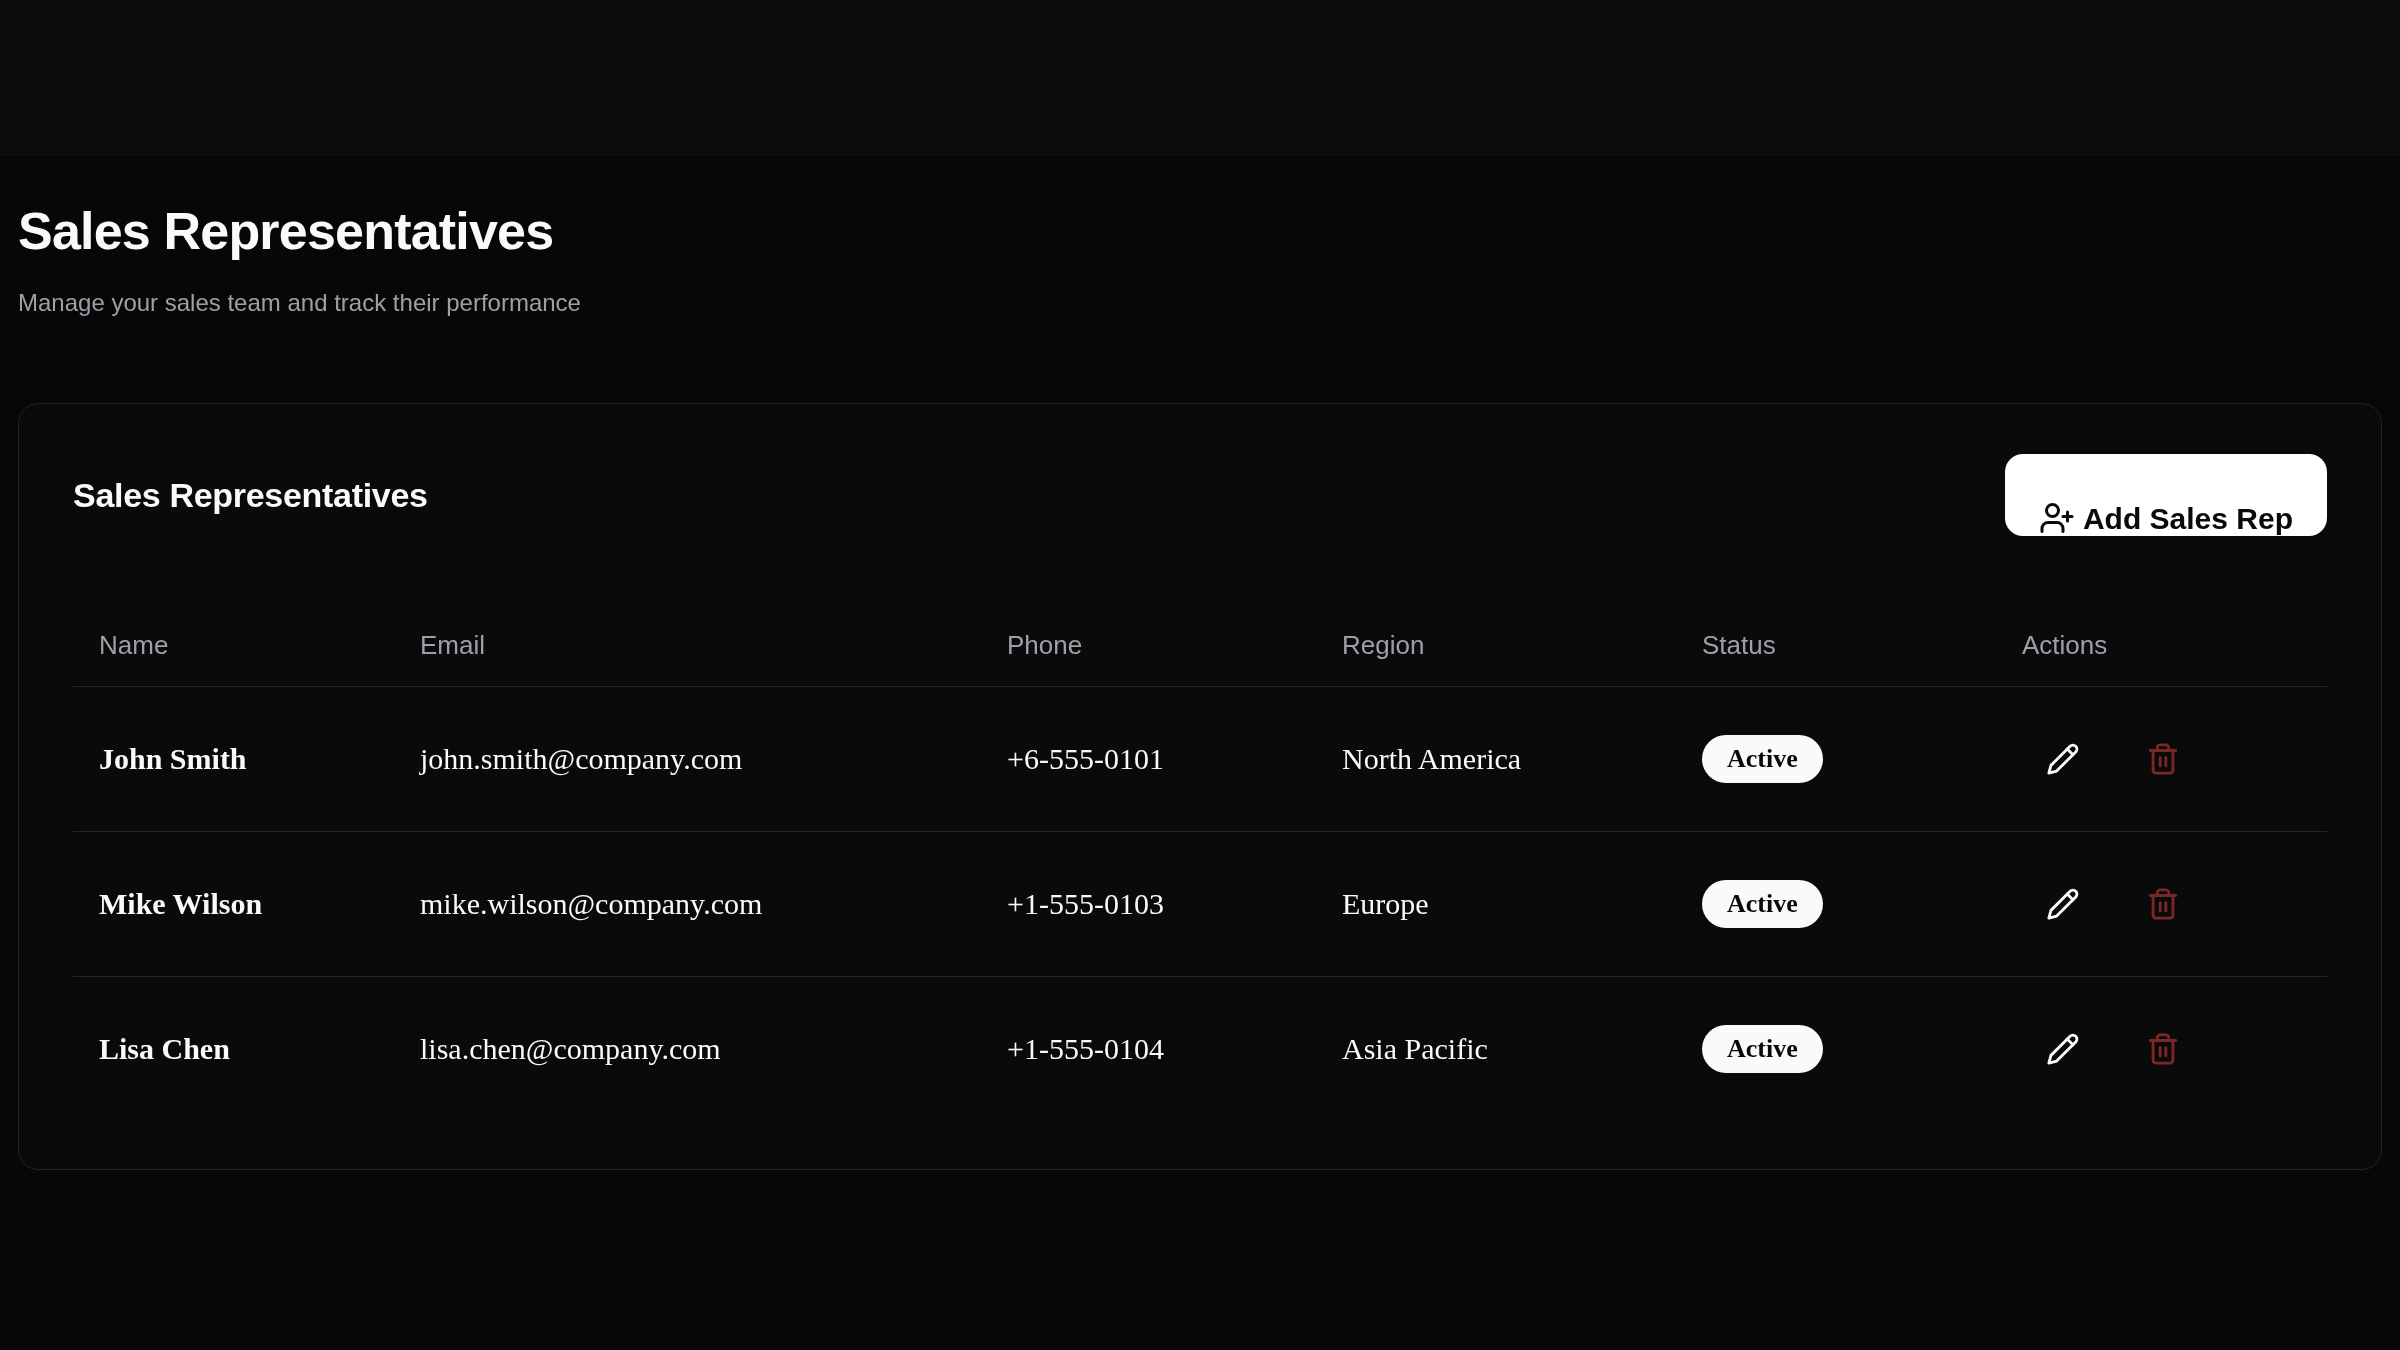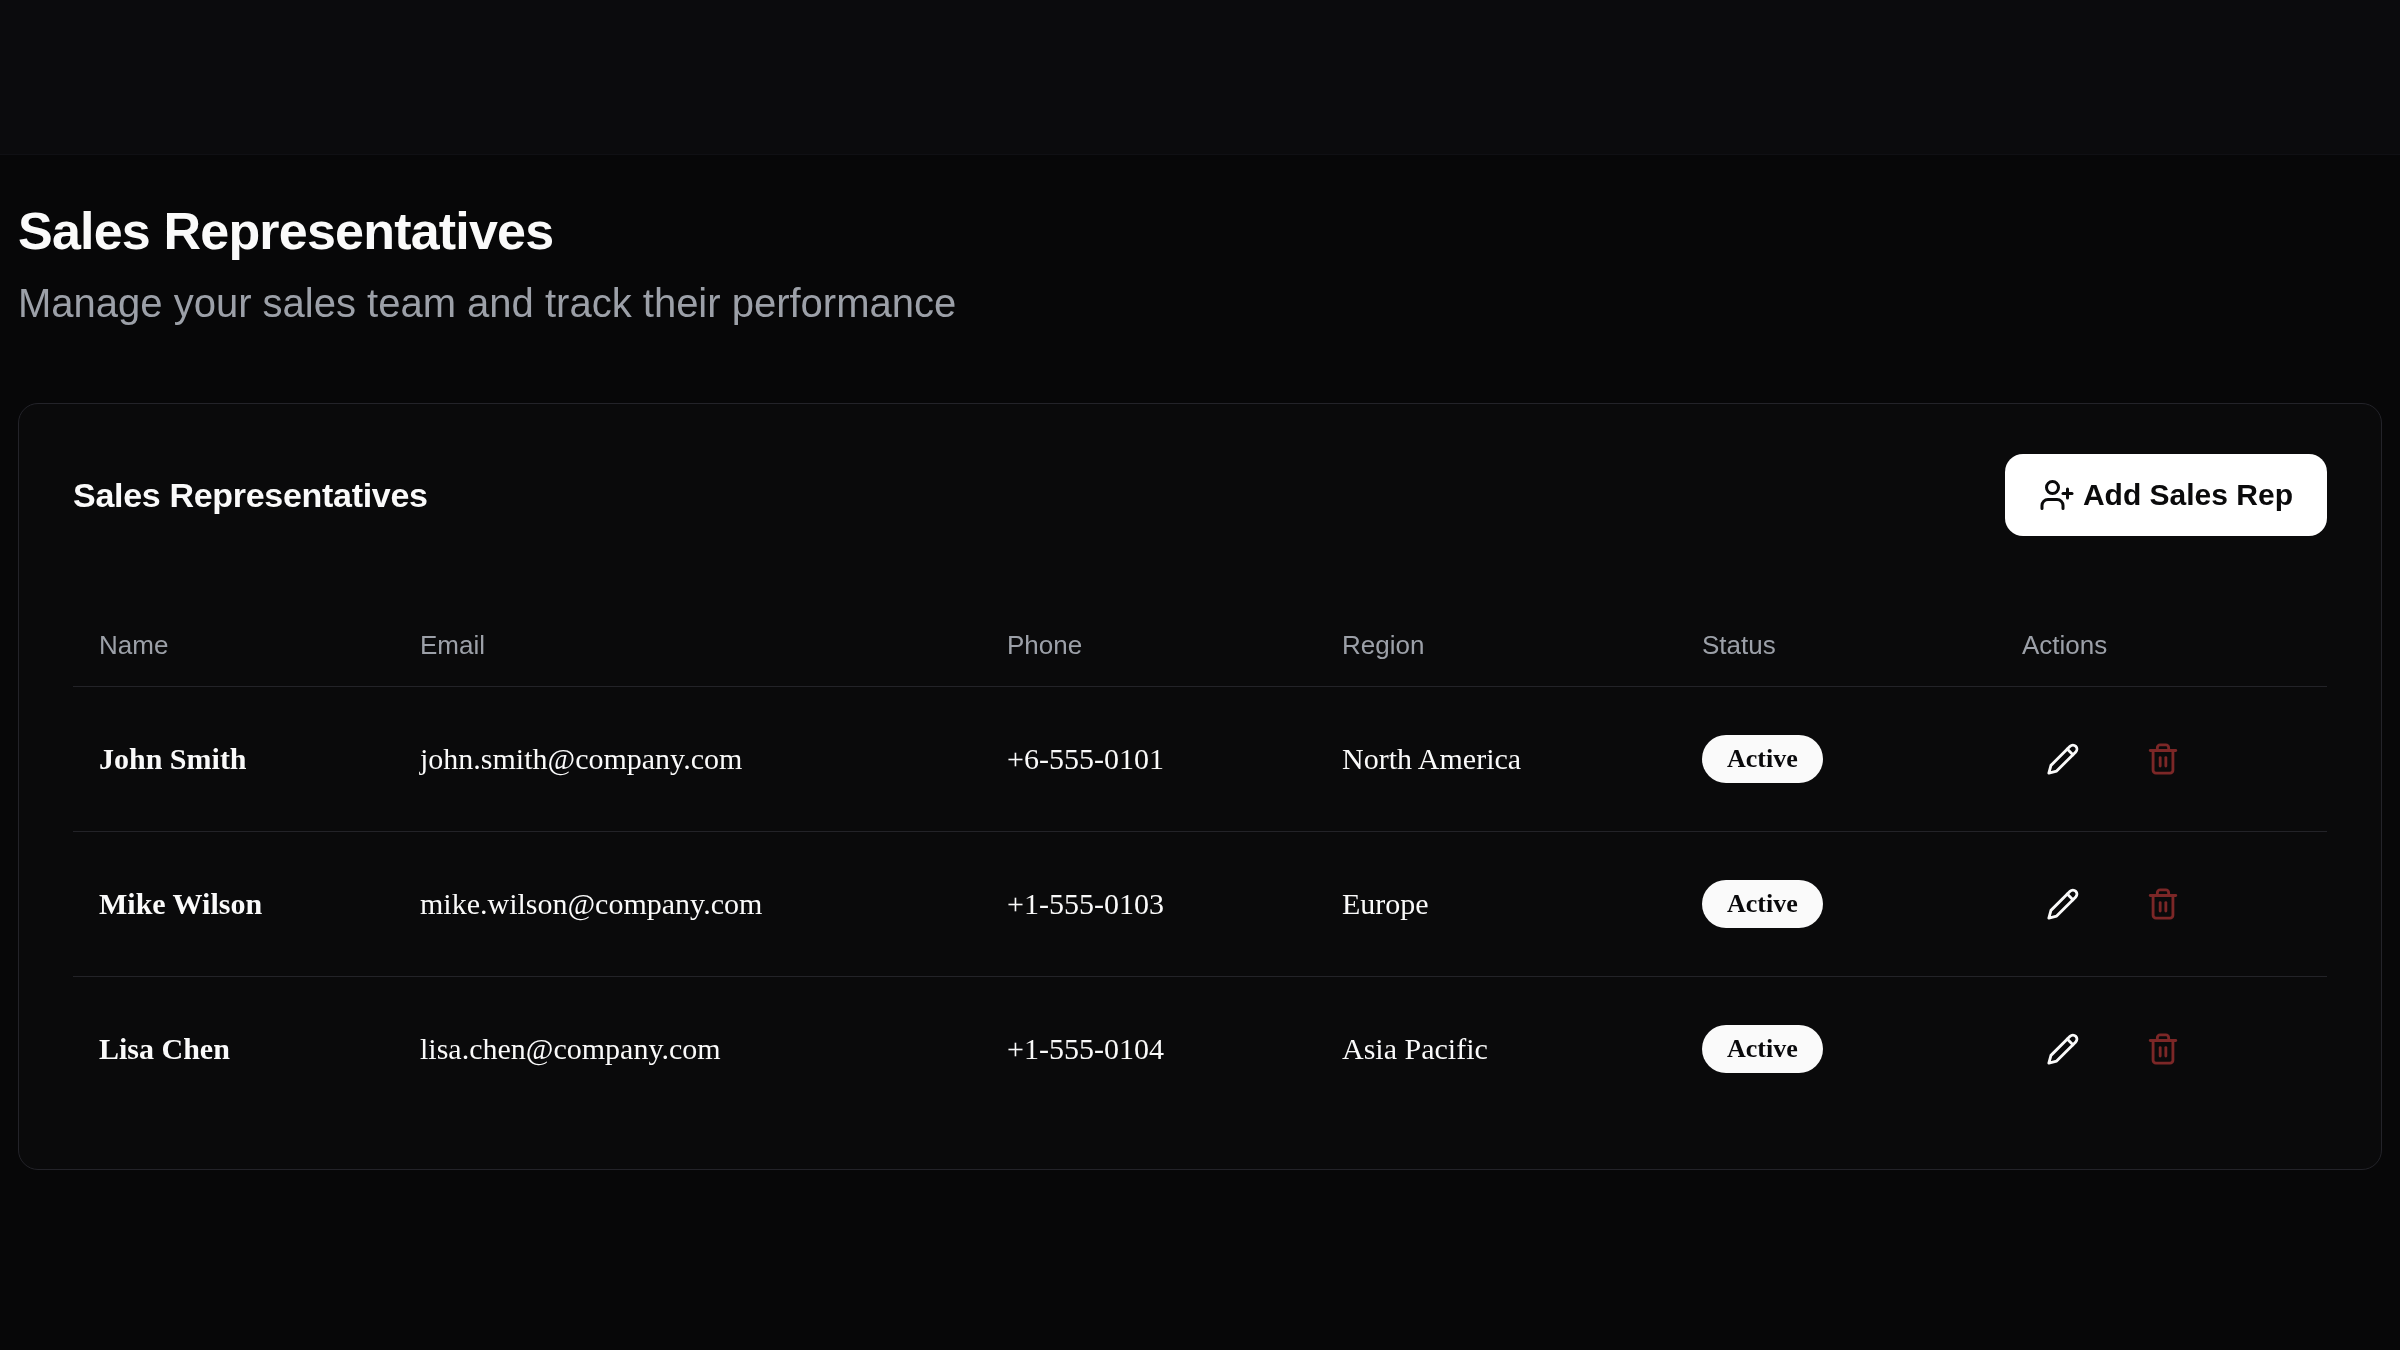--- a/index.html
+++ b/index.html
@@ -18,21 +18,21 @@
   }
   .page { padding: 0 18px; }
   .page-title {
     margin: 46px 0 0 0;
     font-size: 52px; line-height: 60px;
     font-weight: 700; letter-spacing: -0.8px;
     color: var(--text, #fafafa);
   }
   .page-subtitle {
     margin: 22px 0 0 0;
-    font-size: 40px; line-height: 40px;
+    font-size: 24px; line-height: 40px;
     font-weight: 400;
     color: var(--muted-text, #9ca0a8);
   }
   .card {
     margin-top: 80px;
     background: var(--card-bg, #0a0a0b);
     border: 1.5px solid var(--card-border, #232329);
     border-radius: 20px;
     padding: 50px 54px 48px 54px;
   }
@@ -40,21 +40,21 @@
     display: flex; align-items: center; justify-content: space-between;
     height: 82px;
   }
   .card-title {
     margin: 0;
     font-size: 34px; font-weight: 700; letter-spacing: -0.3px;
     color: var(--text, #fafafa);
   }
   .add-btn {
     height: 82px;
-    display: inline-flex; align-items: center; gap: 8px;
+    display: inline-flex; align-items: flex-end; gap: 8px;
     padding: 0 34px 0 34px;
     background: var(--button-bg, #ffffff);
     color: var(--button-text, #0a0a0b);
     border: none; border-radius: 18px;
     font-family: "Liberation Sans", sans-serif;
     font-size: 30px; font-weight: 600;
     cursor: pointer;
   }
   .add-btn svg { display: block; }
   table.reps {

